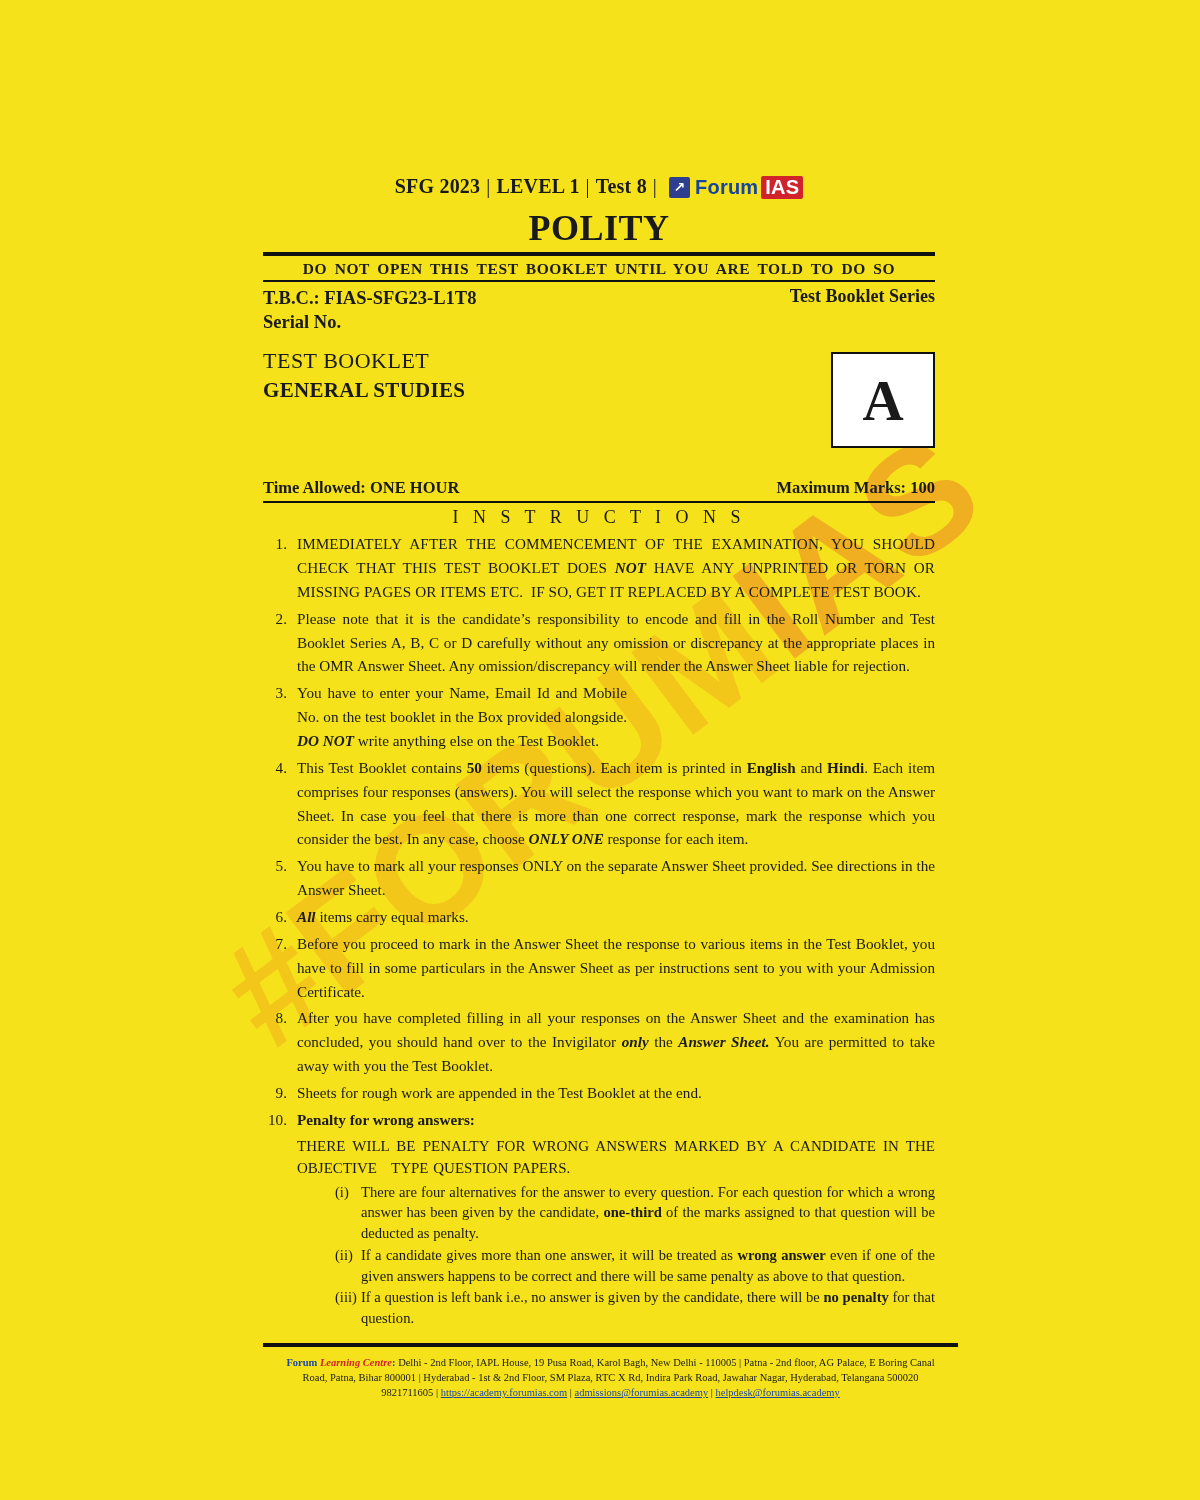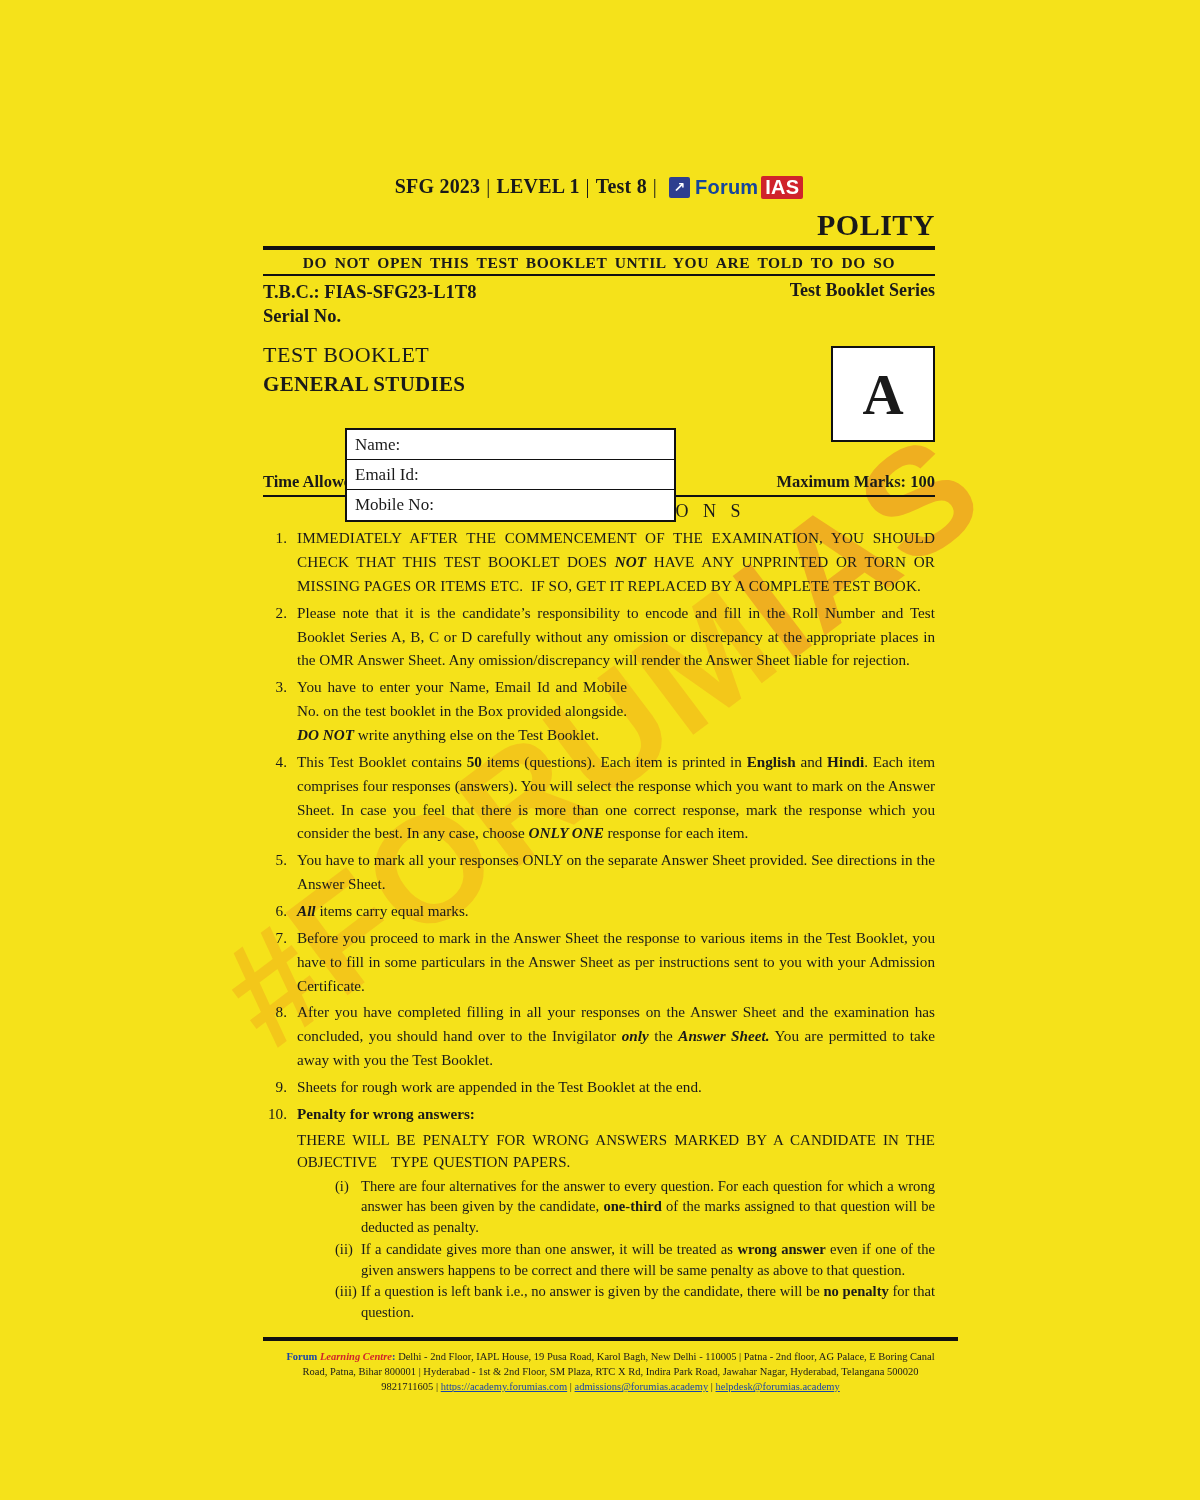--- a/index.html
+++ b/index.html
@@ -90,22 +90,22 @@
   .brand .b-forum { color: #15459c; }
   .brand .b-ias {
     background: #d0232b;
     color: #fff;
     padding: 0 4px;
     border-radius: 2px;
     margin-left: 1px;
   }
 
   .subject {
-    text-align: right;
-    font-size: 30px;
+    text-align: center;
+    font-size: 36px;
     font-weight: bold;
     font-family: "Liberation Serif", serif;
     letter-spacing: 0.5px;
     margin-top: 12px;
     line-height: 1;
   }
   .rule-thick {
     border-top: 4px solid #111;
     margin-top: 6px;
   }
@@ -411,25 +411,14 @@
         <span class="lnk">https://academy.forumias.com</span>
         <span>|</span>
         <span class="lnk">admissions@forumias.academy</span>
         <span>|</span>
         <span class="lnk">helpdesk@forumias.academy</span>
       </div>
     </div>
 
   </div>
 
-  <div class="nem-box">
-    <div class="row">
-      <span>Name:</span>
-    </div>
-    <div class="row">
-      <span>Email Id:</span>
-    </div>
-    <div class="row">
-      <span>Mobile No:</span>
-    </div>
-  </div>
 
 </div>
 
 </body></html>

